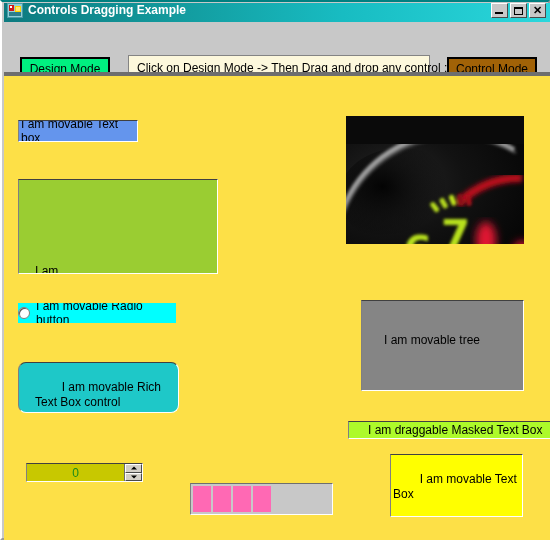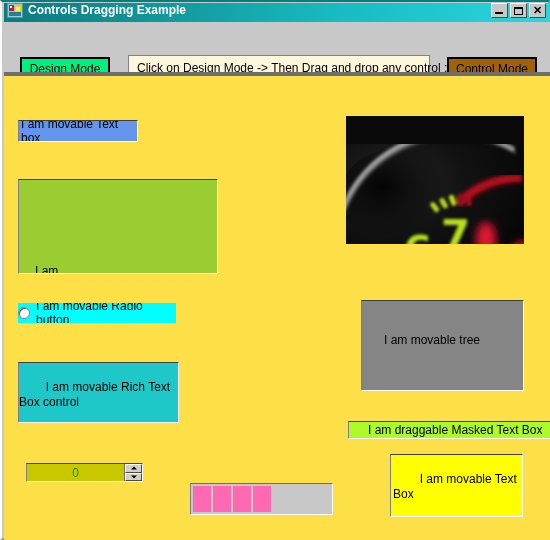--- a/index.html
+++ b/index.html
@@ -222,24 +222,25 @@
     box-shadow: inset 1px 1px 0 #5a5a5a, inset -1px -1px 0 #ffffff;
     box-sizing: border-box;
     flex: 0 0 auto;
     margin-right: 6px;
   }
   #radio-label { font-size: 12px; }
 
   
   #richtextbox {
     left: 14px; top: 286px;
-    width: 161px; height: 61px;
+    width: 161px; height: 51px;
     background: #1ec8c8;
-    padding: 2px 0 0 0;
+    padding: 2px 0 0 16px;
     line-height: 15px;
+    border-radius: 8px;
   }
 
   
   #numeric-updown {
     left: 22px; top: 387px;
     width: 117px; height: 19px;
     background: #c8c800;
     display: flex;
     align-items: stretch;
     padding: 0;

